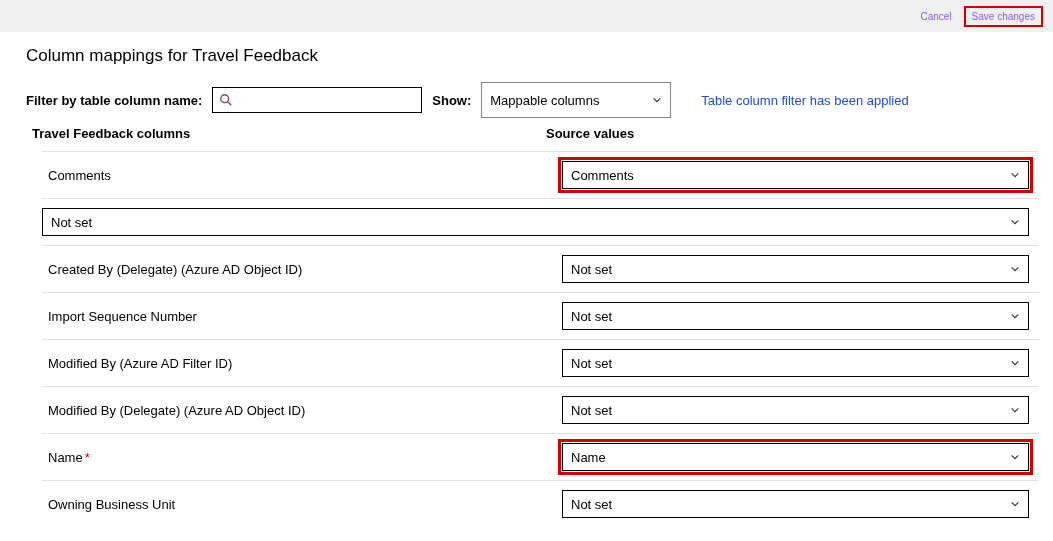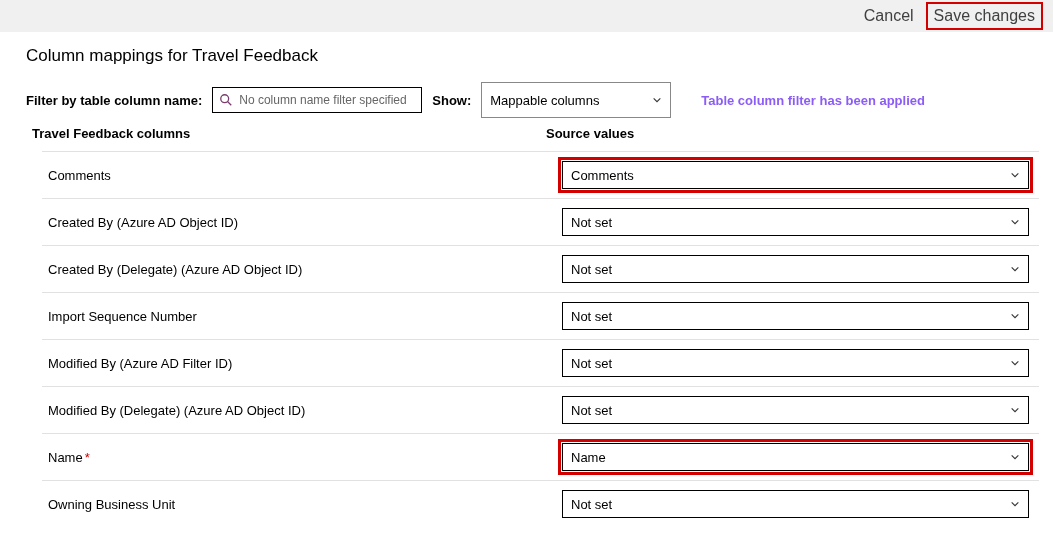--- a/index.html
+++ b/index.html
@@ -13,25 +13,25 @@
     .topbar {
       background: #f0f0f0;
       height: 32px;
       display: flex;
       justify-content: flex-end;
       align-items: center;
       padding-right: 10px;
       gap: 6px;
     }
     .topbar-btn {
-      font-size: 16px;
+      font-size: 10px;
       background: transparent;
       border: none;
       cursor: pointer;
-      color: #404040;
+      color: #8b5cf6;
       padding: 3px 6px;
     }
     .save-highlight {
       border: 2px solid #d40000;
       padding: 3px 6px;
     }
     .content {
       padding: 14px 14px 0 26px;
     }
     .page-title {
@@ -79,22 +79,22 @@
       padding: 0 8px;
       background: #fff;
       cursor: pointer;
     }
     .chevron-down {
       width: 10px;
       height: 10px;
       flex-shrink: 0;
     }
     .filter-status {
-      color: #8b5cf6;
-      font-weight: 700;
+      color: #1d4ed8;
+      font-weight: 400;
       margin-left: 20px;
     }
     .table {
       width: 100%;
     }
     .table-header {
       display: flex;
       padding: 8px 0 10px 0;
       align-items: flex-end;
     }
@@ -148,21 +148,20 @@
 <div class="content">
   <h1 class="page-title">Column mappings for Travel Feedback</h1>
 
   <div class="filter-row">
     <span class="filter-label">Filter by table column name:</span>
     <div class="filter-input">
       <svg class="search-icon" viewBox="0 0 16 16">
         <circle cx="6.5" cy="6.5" r="4.5" fill="none" stroke="#7a3b6d" stroke-width="1.5"></circle>
         <line x1="10" y1="10" x2="14" y2="14" stroke="#7a3b6d" stroke-width="1.5"></line>
       </svg>
-      <span class="filter-input-text">No column name filter specified</span>
     </div>
     <span class="filter-label">Show:</span>
     <div class="show-select">
       <span>Mappable columns</span>
       <svg class="chevron-down" viewBox="0 0 12 12">
         <path d="M2 4 L6 8 L10 4" fill="none" stroke="#333" stroke-width="1.3"></path>
       </svg>
     </div>
     <span class="filter-status">Table column filter has been applied</span>
   </div>
@@ -176,21 +175,20 @@
         <div class="row">
           <div class="row-label">Comments</div>
           <div class="row-select highlight">
             <span>Comments</span>
             <svg class="chevron-down" viewBox="0 0 12 12">
               <path d="M2 4 L6 8 L10 4" fill="none" stroke="#333" stroke-width="1.3"></path>
             </svg>
           </div>
         </div>
         <div class="row">
-          <div class="row-label">Created By (Azure AD Object ID)</div>
           <div class="row-select">
             <span>Not set</span>
             <svg class="chevron-down" viewBox="0 0 12 12">
               <path d="M2 4 L6 8 L10 4" fill="none" stroke="#333" stroke-width="1.3"></path>
             </svg>
           </div>
         </div>
         <div class="row">
           <div class="row-label">Created By (Delegate) (Azure AD Object ID)</div>
           <div class="row-select">

